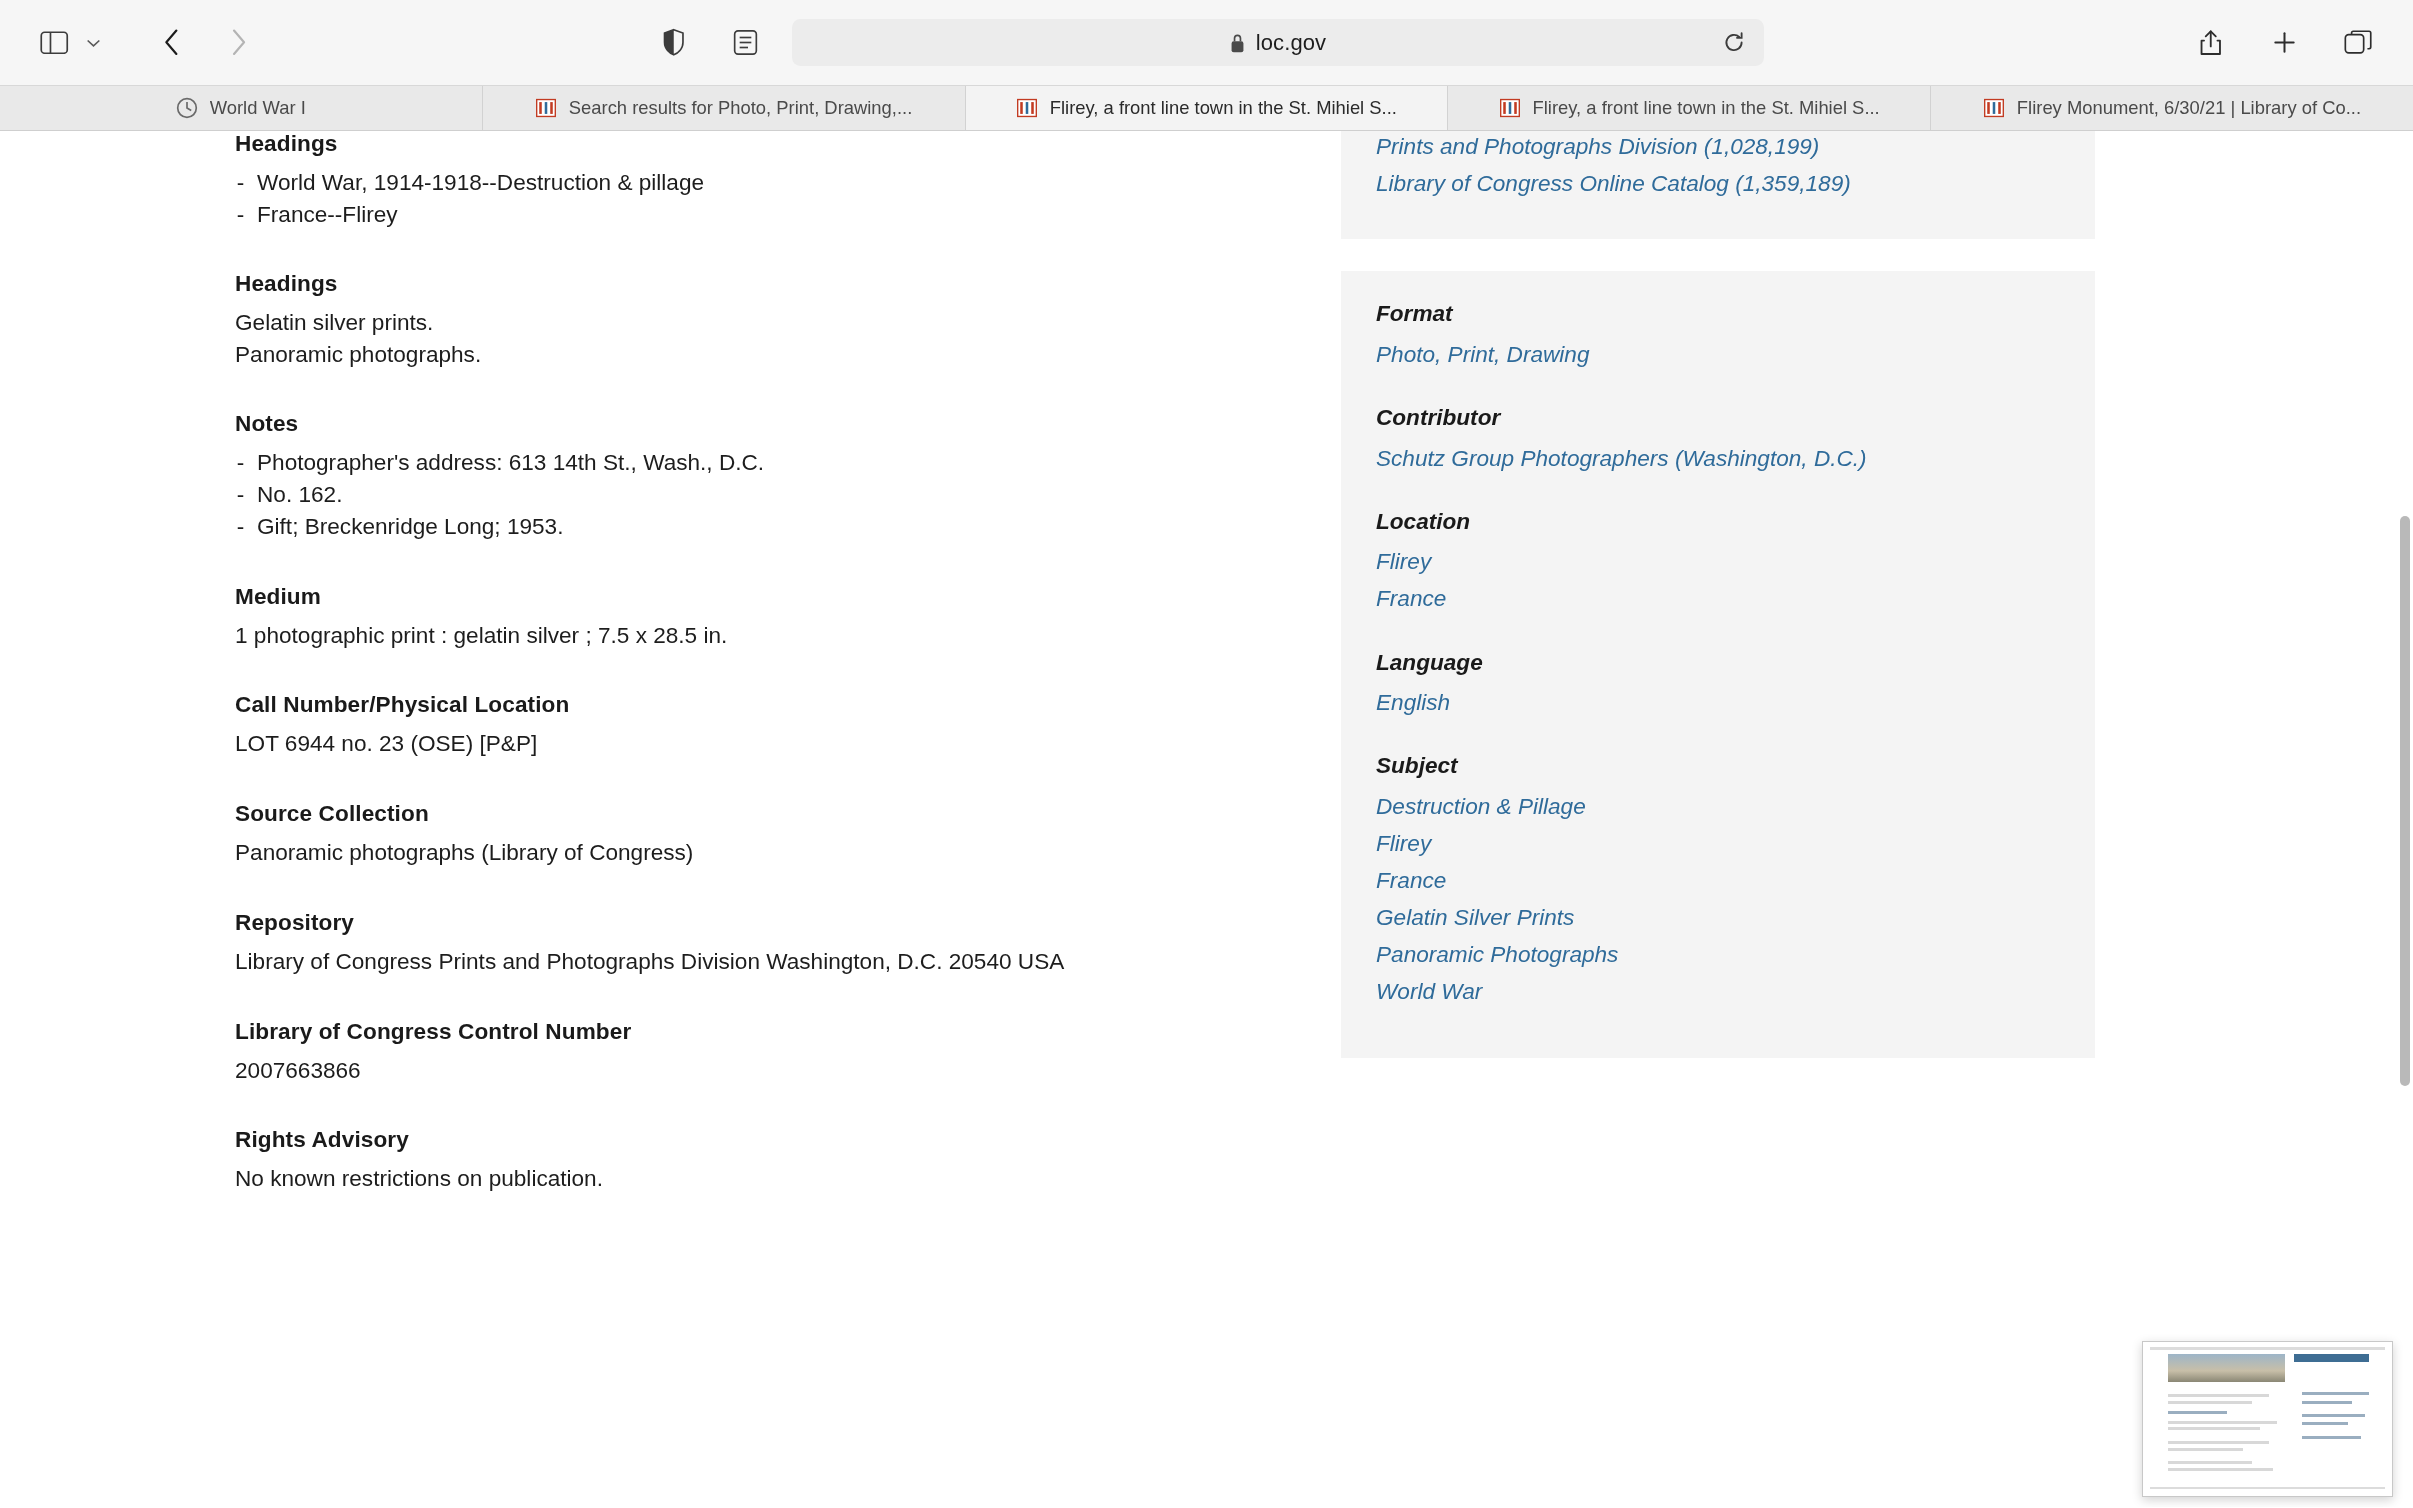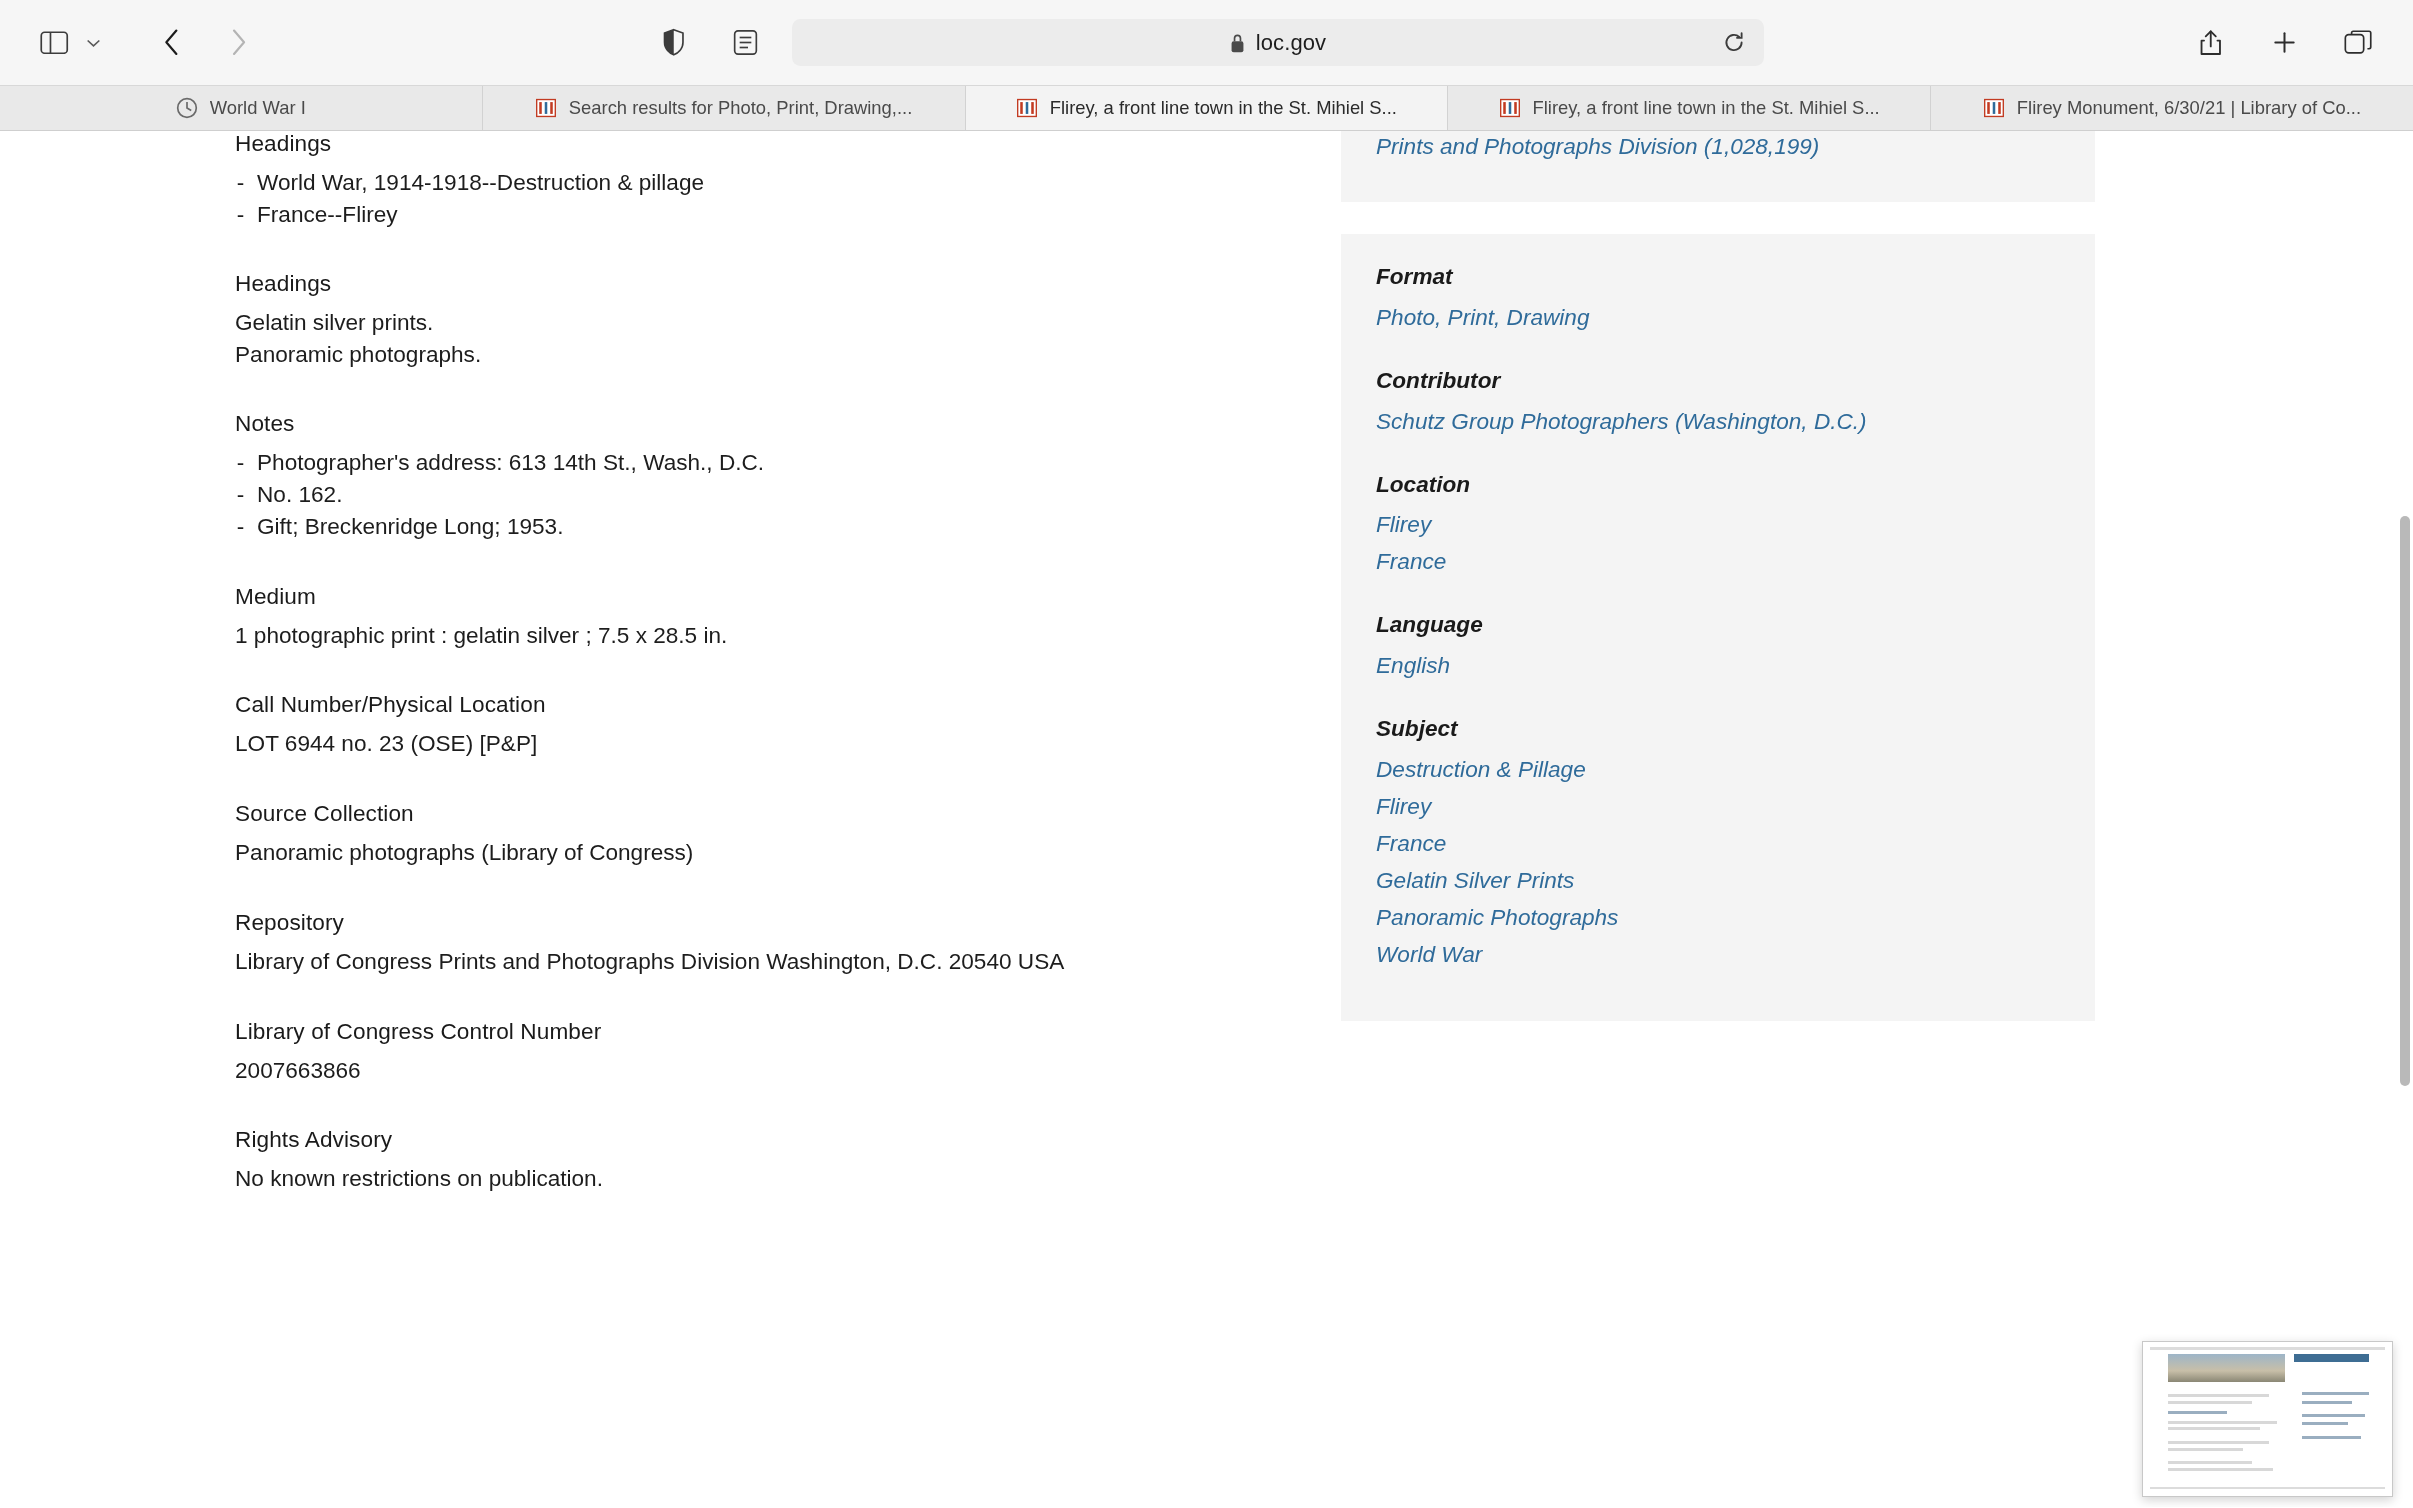--- a/index.html
+++ b/index.html
@@ -150,21 +150,21 @@
   }
   .col-right {
     width: 754px;
     padding-top: 0;
     margin-left: 0;
   }
 
   .field { margin-bottom: 40px; }
   .field-label {
     font-size: 22.6px;
-    font-weight: normal;
+    font-weight: bold;
     color: #1a1a1a;
     margin-bottom: 10px;
     letter-spacing: 0.1px;
   }
   .field-value {
     font-size: 22.6px;
     color: #1d1d1d;
     line-height: 1.45;
   }
   ul.dashlist { list-style: none; }
@@ -463,20 +463,21 @@
             <div class="field-label">Rights Advisory</div>
             <div class="field-value">No known restrictions on publication.</div>
           </div>
 
         </div>
 
         <div class="col-right">
 
           <div class="rail-box top">
             <a class="rail-link">Prints and Photographs Division (1,028,199)</a>
+            <a class="rail-link">Library of Congress Online Catalog (1,359,189)</a>
           </div>
 
           <div class="rail-box">
 
             <div class="rail-group">
               <div class="rail-label">Format</div>
               <a class="rail-link">Photo, Print, Drawing</a>
             </div>
 
             <div class="rail-group">

